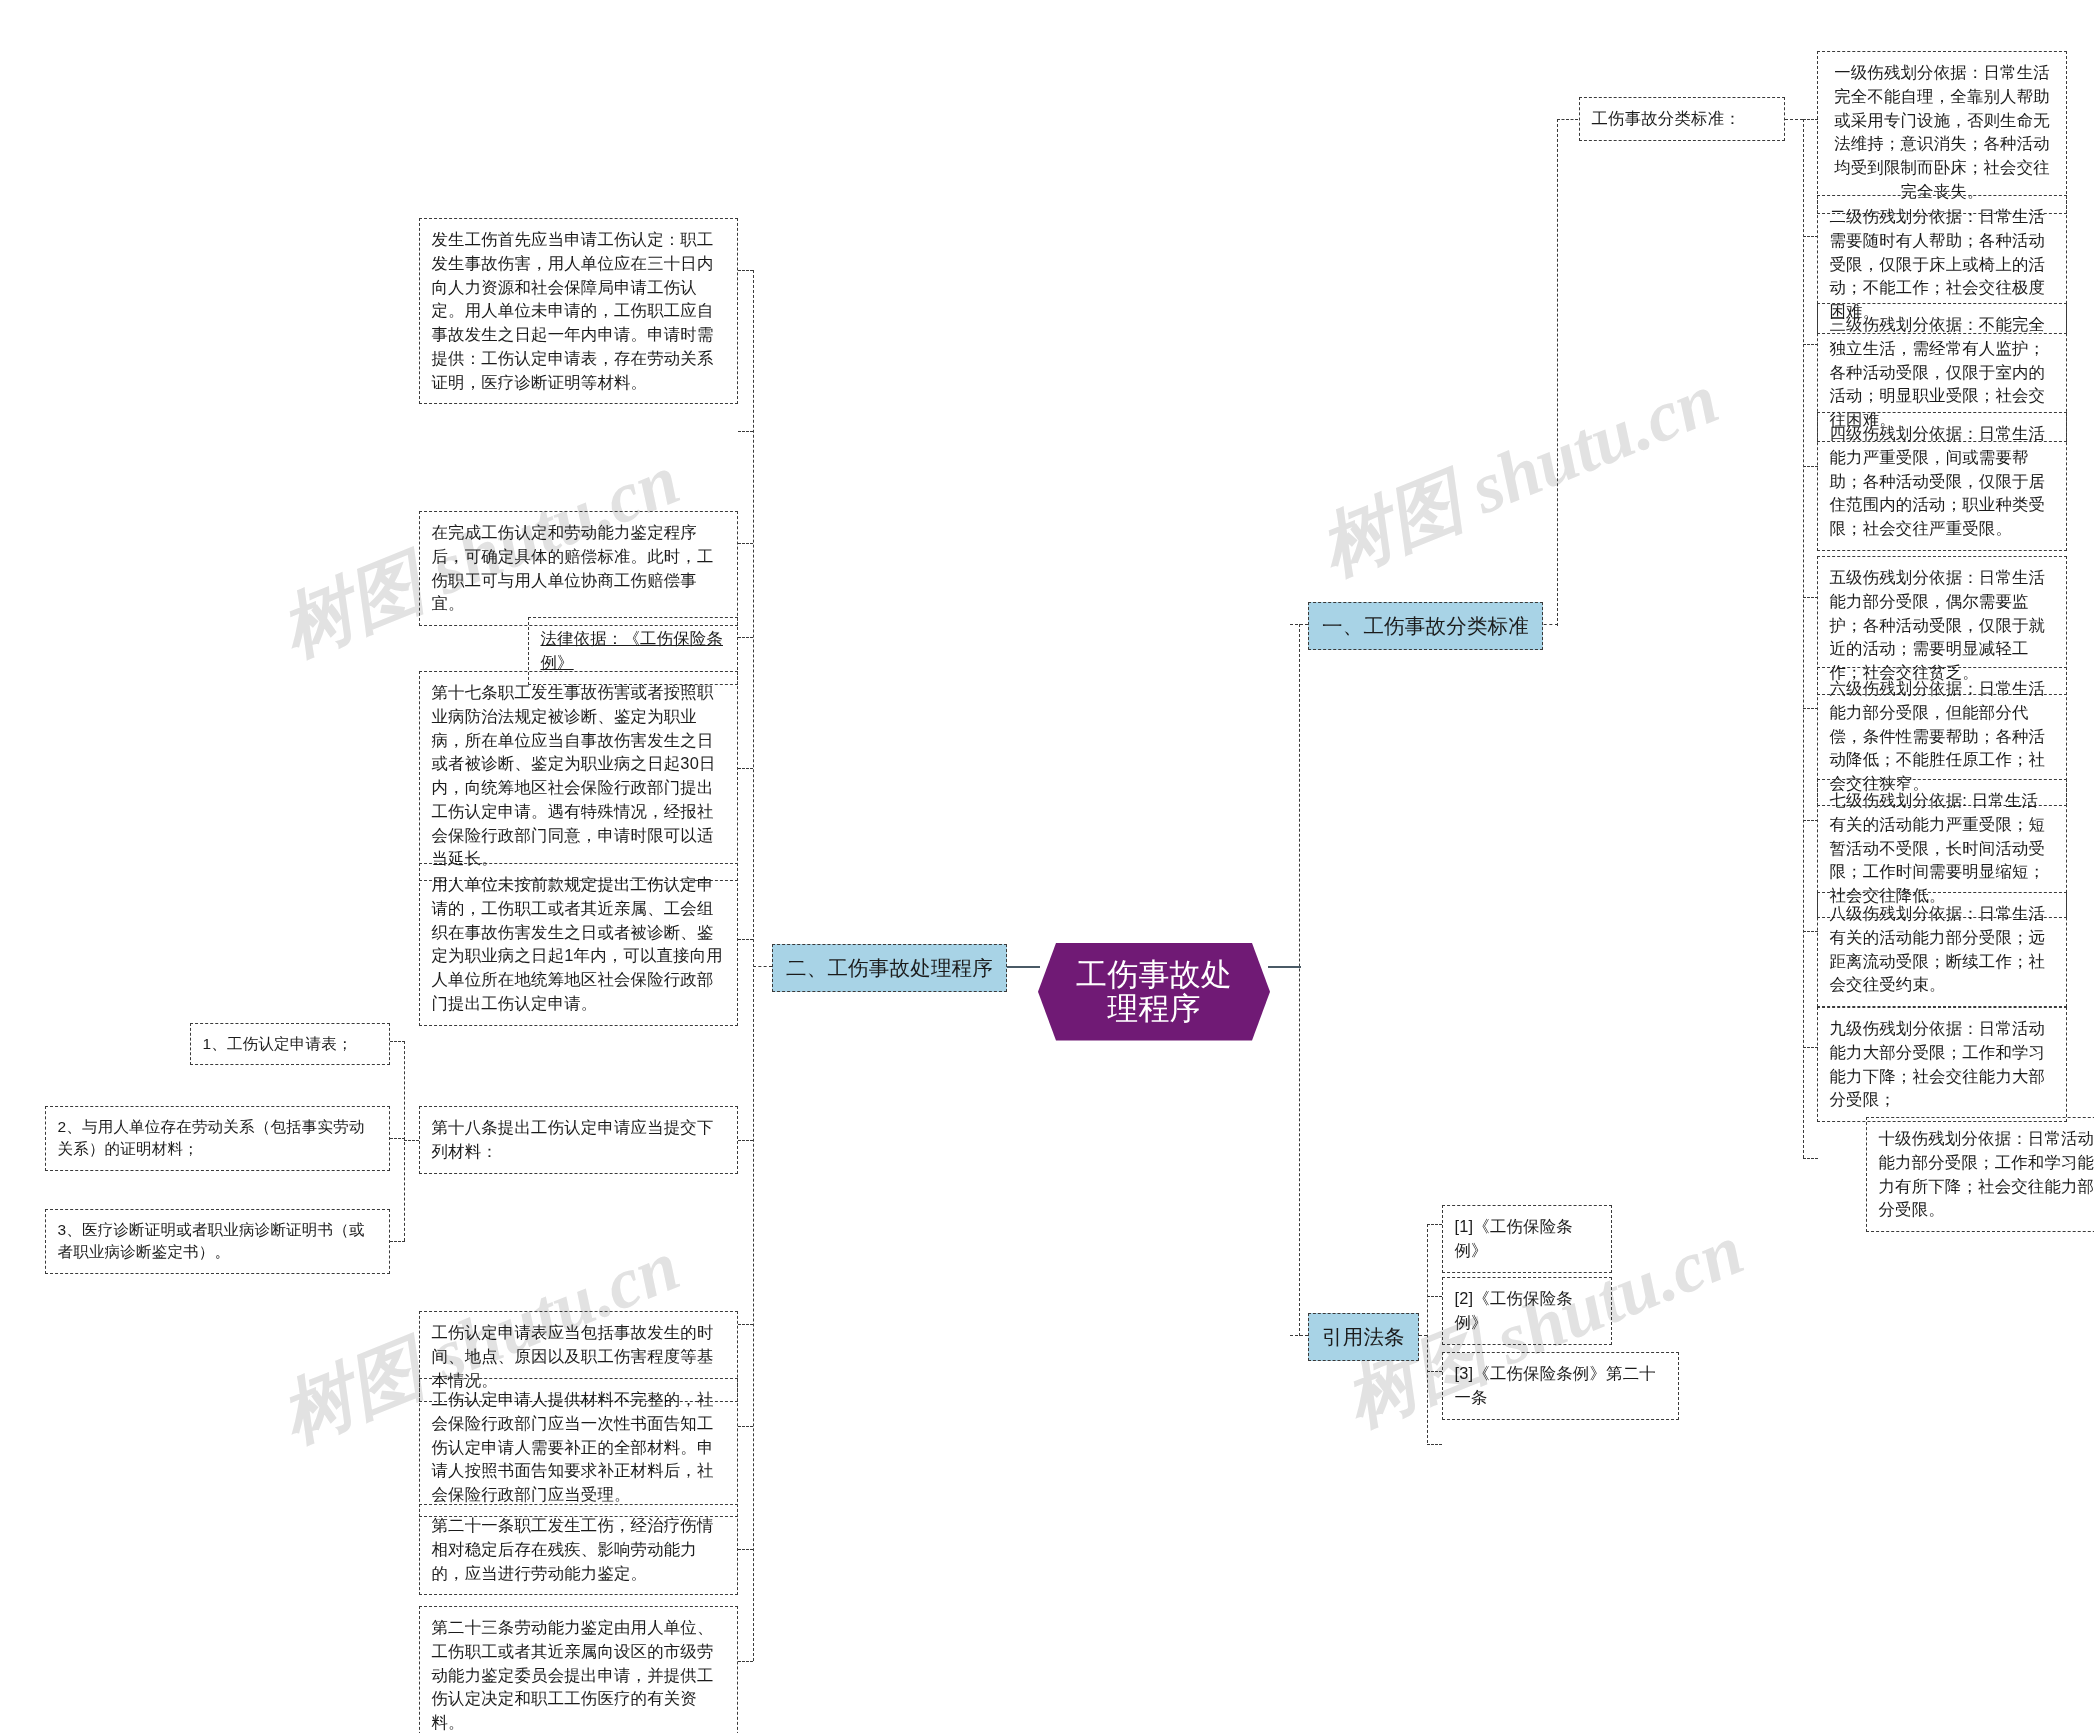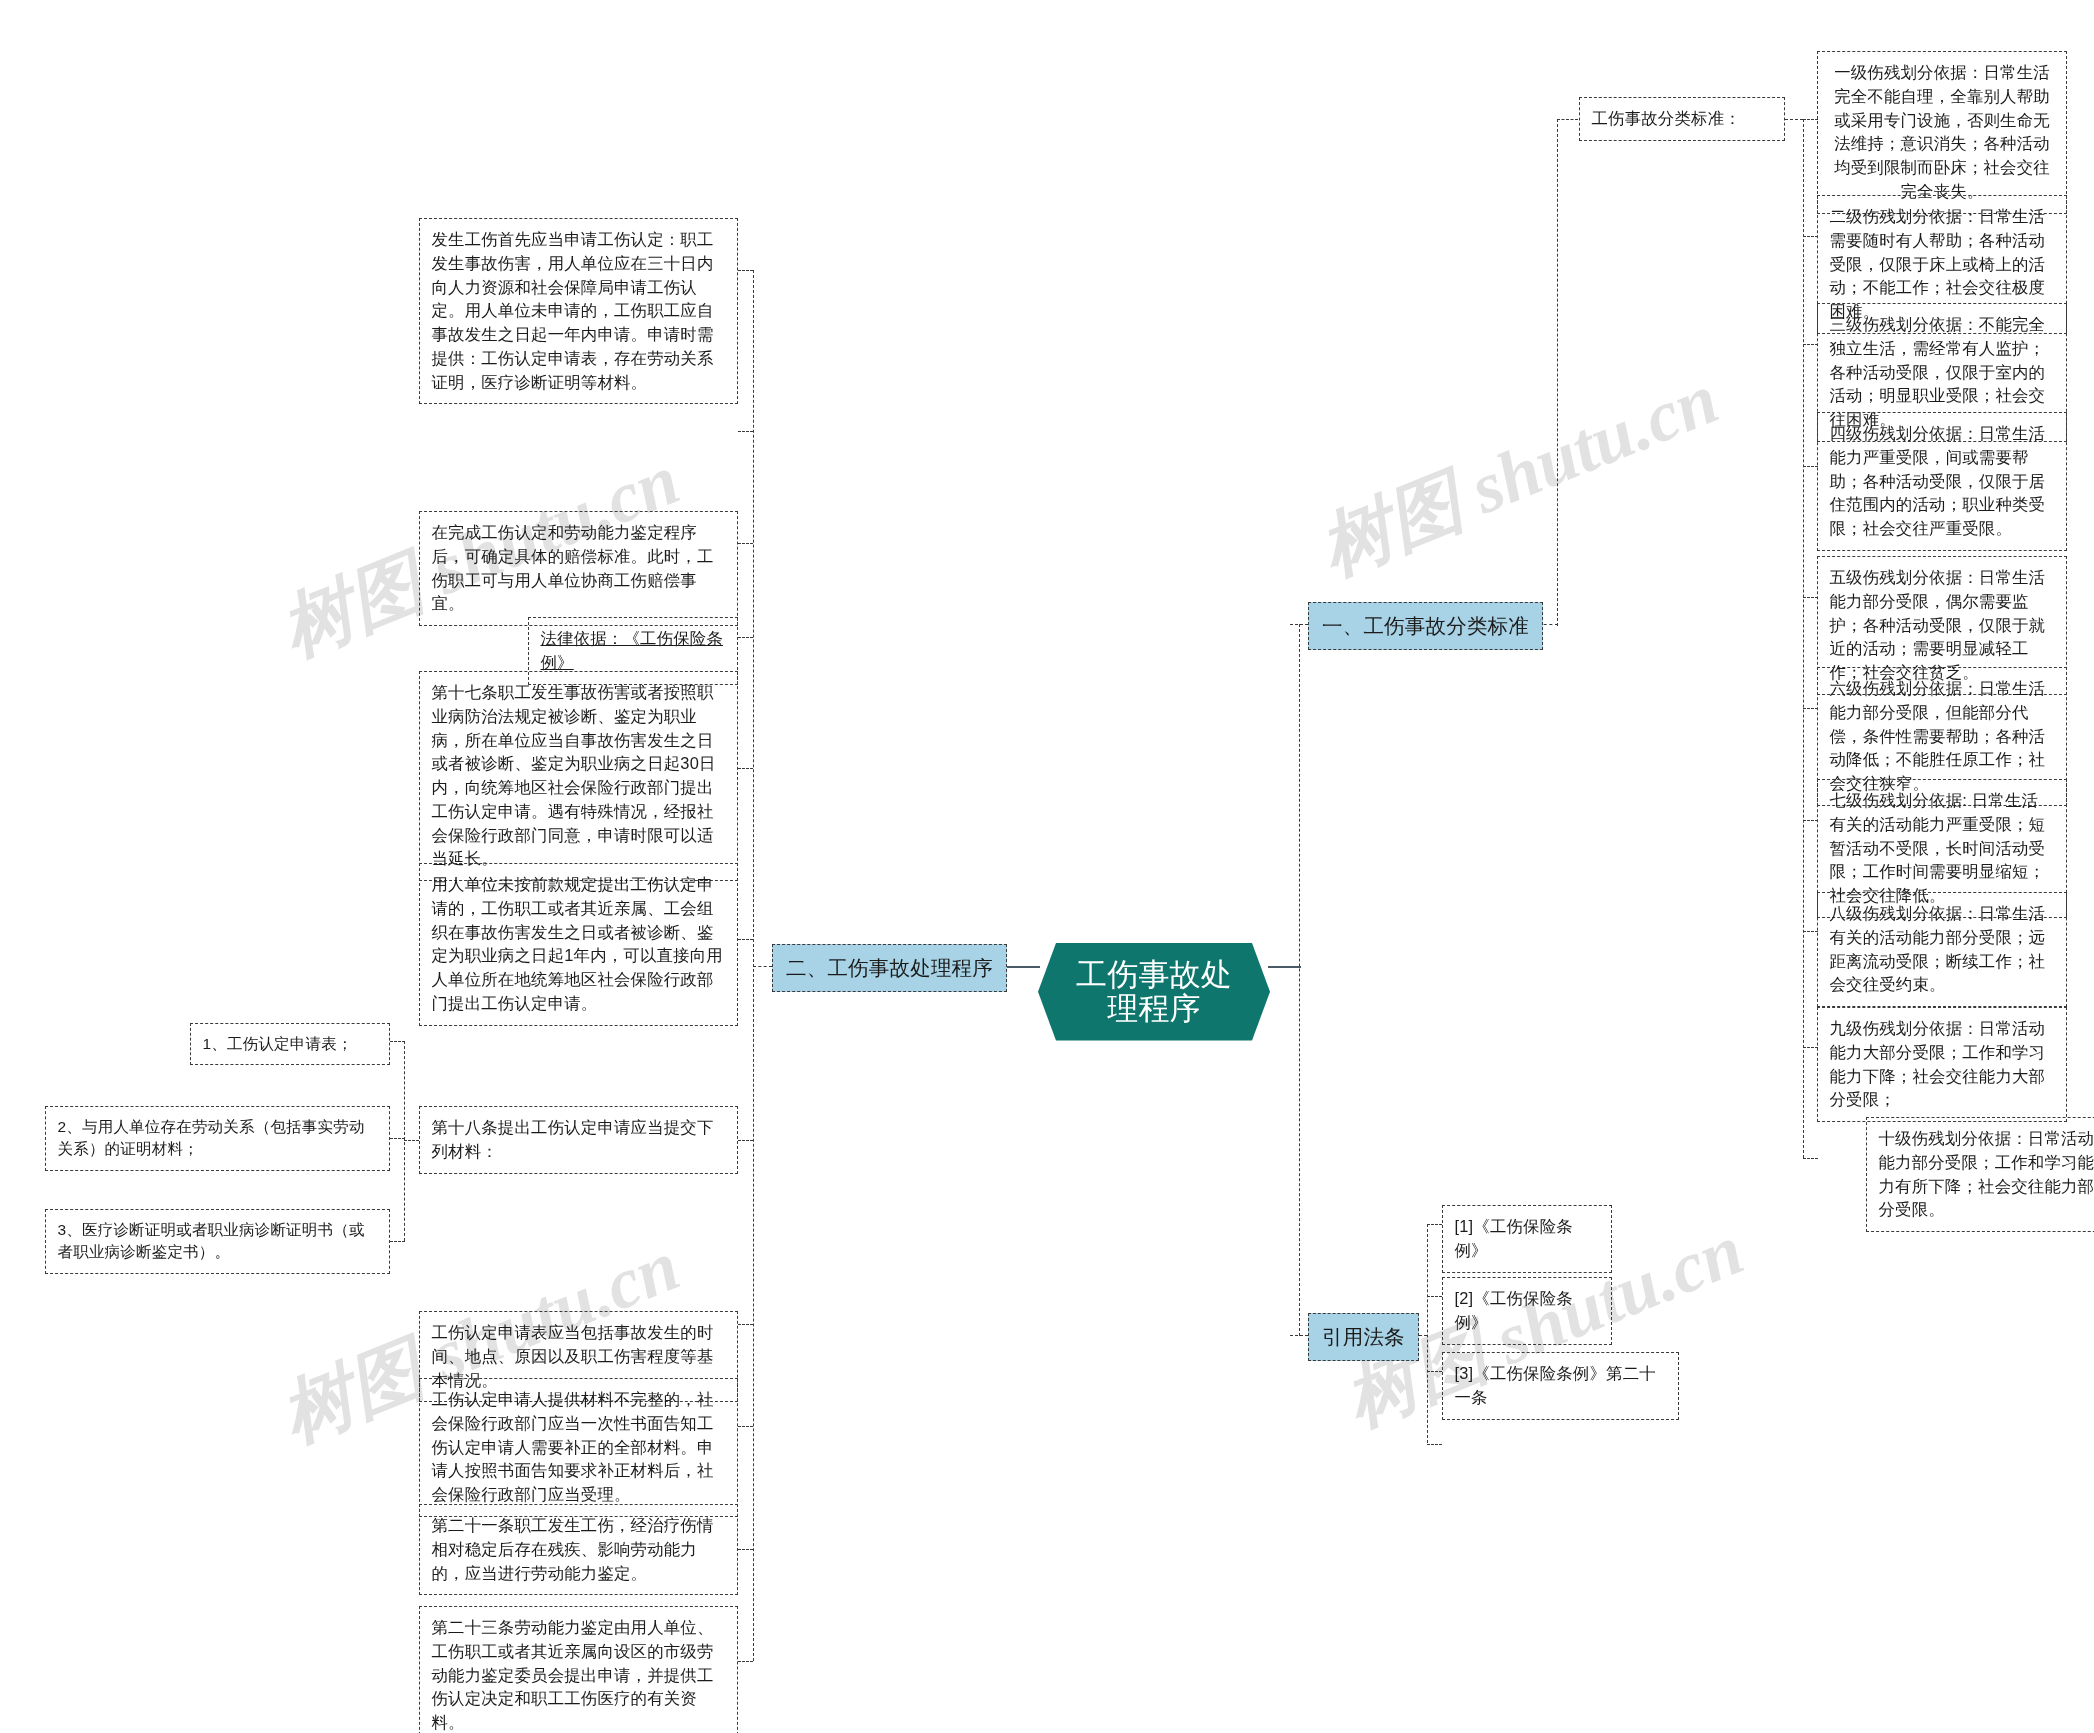--- a/index.html
+++ b/index.html
@@ -36,21 +36,21 @@
     color: #1b1b1b;
     font-size: 16.4px;
     line-height: 1.45;
     padding: 9px 11.5px;
     z-index: 3;
     letter-spacing: 0.2px;
   }
   .node.small { font-size: 15.5px; }
   .node.center-title {
     border: none;
-    background: #0f766e;
+    background: #701a75;
     color: #ffffff;
     font-size: 31px;
     line-height: 1.1;
     padding: 14.7px 33px;
     text-align: center;
     clip-path: polygon(18px 0, calc(100% - 18px) 0, 100% 50%, calc(100% - 18px) 100%, 18px 100%, 0 50%);
     font-weight: 400;
     z-index: 6;
   }
   .node.branch {

